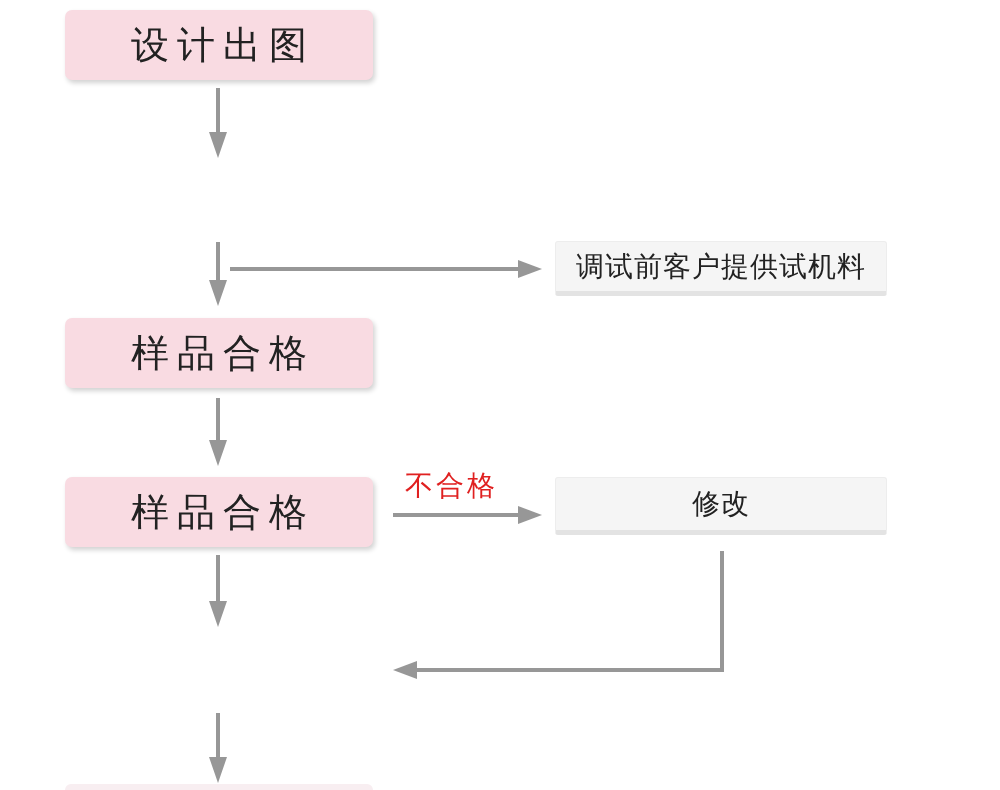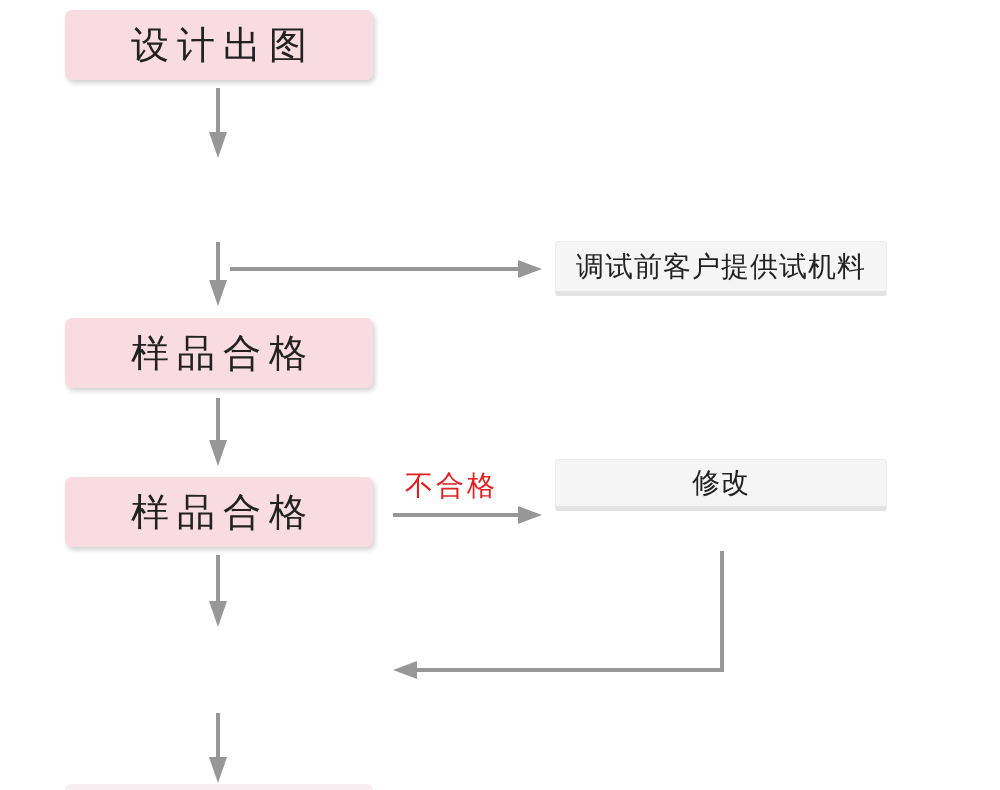--- a/index.html
+++ b/index.html
@@ -80,21 +80,21 @@
   <div class="pbox" style="top:318px">
       <span>样品合格</span>
     </div>
   <div class="pbox" style="top:477px">
       <span>样品合格</span>
     </div>
 
   <div class="gbox" style="top:241px;height:55px">
       <span>调试前客户提供试机料</span>
     </div>
-  <div class="gbox" style="top:459px;height:52px">
+  <div class="gbox" style="top:477px;height:58px">
       <span>修改</span>
     </div>
 
   <div>
     <div class="vline" style="top:88px;height:44px"></div>
     <div class="head-down" style="top:132px"></div>
   </div>
 
   <div>
     <div class="vline" style="top:242px;height:38px"></div>

